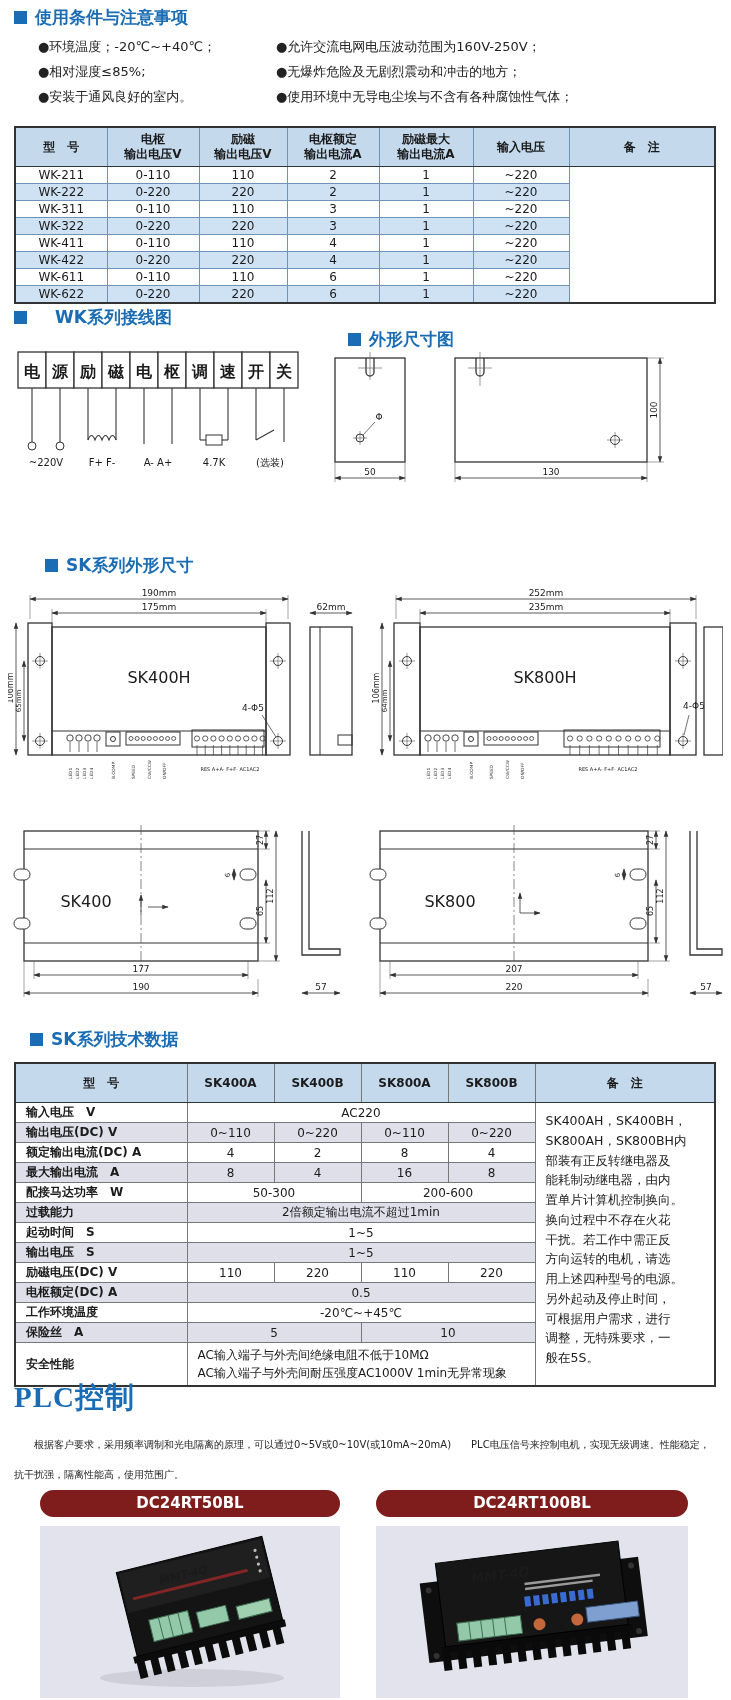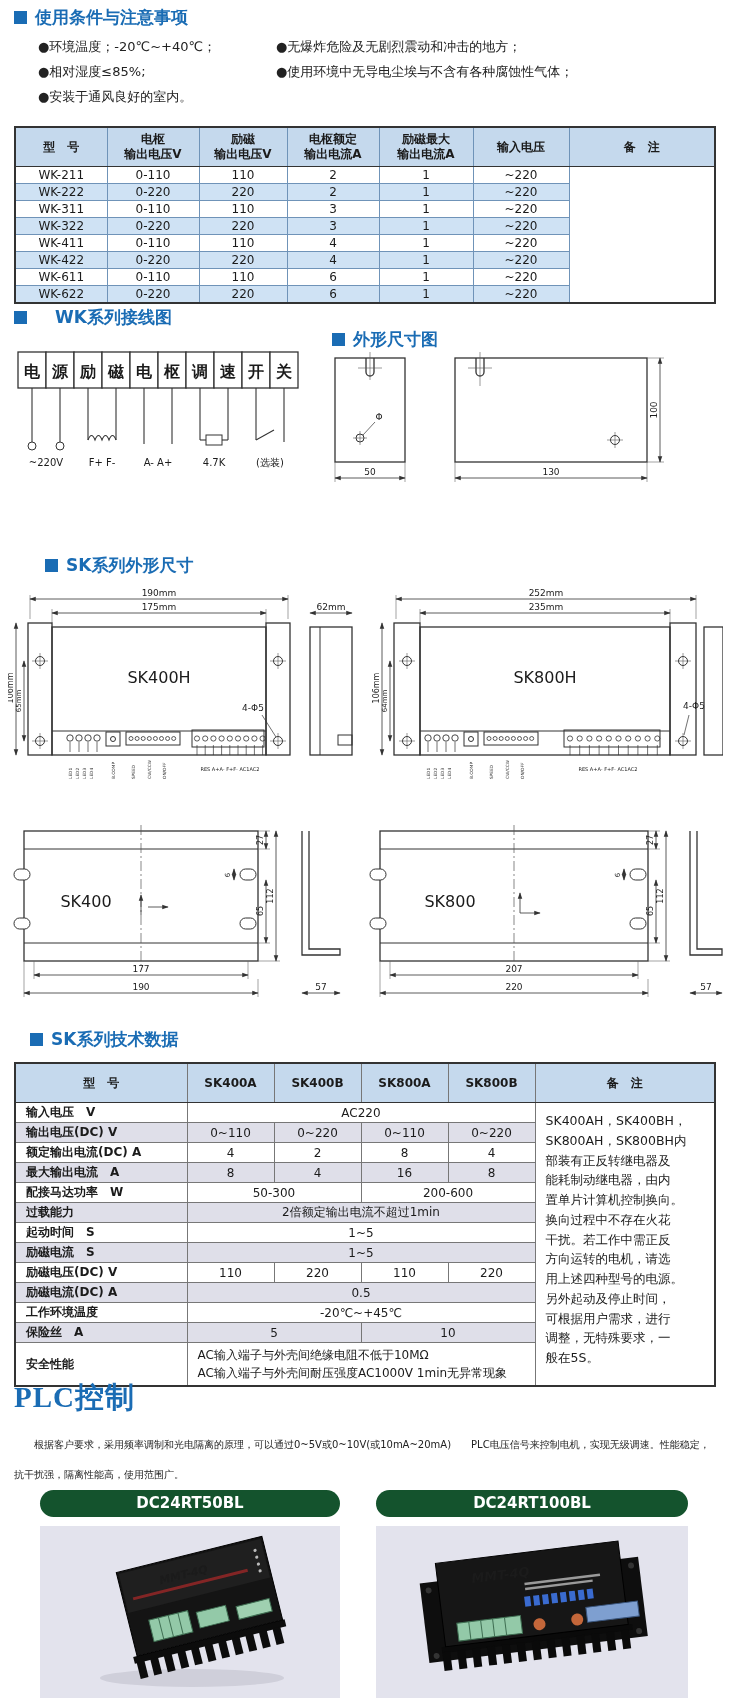--- a/index.html
+++ b/index.html
@@ -25,21 +25,21 @@
   .sk-table thead th{background:#c5d9ed;height:36px;font-weight:bold;border-bottom:1.5px solid #333;}
   .sk-table tbody td{height:17px;padding:1px 3px;}
   .sk-table tbody tr:nth-child(even){background:#dfdfe9;}
   .sk-table td.lbl{text-align:left;padding-left:10px;font-weight:bold;}
   .sk-table td.ml{white-space:pre-line;text-align:left;padding:3px 10px;line-height:1.5;}
   .sk-table td.remark{background:#fff;text-align:left;vertical-align:top;padding:8px 22px 0 10px;
                       font-size:12.5px;line-height:1.58;white-space:pre-line;}
   
   .plc-head{font-size:29px;font-weight:bold;color:#1a6cb4;letter-spacing:1px;font-family:Liberation Serif, serif;}
   .plc-para{font-size:10px;line-height:30px;text-indent:2em;color:#222;width:702px;}
-  .pill{position:absolute;height:27px;background:#14532d;color:#fff;font-weight:bold;font-size:15px;
+  .pill{position:absolute;height:27px;background:#7f1d1d;color:#fff;font-weight:bold;font-size:15px;
         text-align:center;line-height:27px;border-radius:14px;}
   .photo{position:absolute;background:#e3e3ed;}
   
   .draw{fill:#fff;stroke:#333;stroke-width:1.3;}
   .drawn{fill:none;stroke:#333;stroke-width:1.3;}
   .draw2{fill:none;stroke:#333;stroke-width:1;}
   .thin{stroke:#555;stroke-width:.6;fill:none;}
   .wire{stroke:#333;stroke-width:1.1;fill:none;}
   .dim{stroke:#333;stroke-width:.8;marker-start:url(#arr);marker-end:url(#arr);}
   .dime{stroke:#333;stroke-width:.8;marker-end:url(#arr);}
@@ -71,20 +71,21 @@
 <div class="abs sec-head" style="left:14px;top:6px;">
   <span class="sq"></span>
   <span>使用条件与注意事项</span>
 </div>
 <ul class="abs blist" style="left:38px;top:34px;">
   <li>●环境温度；-20℃~+40℃；</li>
   <li>●相对湿度≤85%;</li>
   <li>●安装于通风良好的室内。</li>
 </ul>
 <ul class="abs blist" style="left:276px;top:34px;">
+  <li>●允许交流电网电压波动范围为160V-250V；</li>
   <li>●无爆炸危险及无剧烈震动和冲击的地方；</li>
   <li>●使用环境中无导电尘埃与不含有各种腐蚀性气体；</li>
 </ul>
 
 <table class="abs wk-table" style="left:14px;top:126px;">
   <colgroup>
     <col style="width:92px">
       <col style="width:92px">
       <col style="width:88px">
       <col style="width:92px">
@@ -173,21 +174,21 @@
         <td>1</td>
         <td>~220</td>
       </tr>
     </tbody>
 </table>
 
 <div class="abs sec-head" style="left:14px;top:306px;gap:28px;">
   <span class="sq"></span>
   <span>WK系列接线图</span>
 </div>
-<div class="abs sec-head" style="left:332px;top:328px;">
+<div class="abs sec-head" style="left:348px;top:328px;">
   <span class="sq"></span>
   <span>外形尺寸图</span>
 </div>
 
 <svg class="abs" style="left:12px;top:344px;" width="300" height="140" viewBox="0 0 300 140">
   <g>
     <rect class="draw" x="6" y="8" width="28" height="36"></rect>
     <rect class="draw" x="34" y="8" width="28" height="36"></rect>
     <rect class="draw" x="62" y="8" width="28" height="36"></rect>
     <rect class="draw" x="90" y="8" width="28" height="36"></rect>
@@ -603,32 +604,32 @@
       </tr>
       <tr>
         <td class="lbl">过载能力</td>
         <td colspan="4">2倍额定输出电流不超过1min</td>
       </tr>
       <tr>
         <td class="lbl">起动时间　S</td>
         <td colspan="4">1~5</td>
       </tr>
       <tr>
-        <td class="lbl">励磁电流　S</td>
+        <td class="lbl">输出电压　S</td>
         <td colspan="4">1~5</td>
       </tr>
       <tr>
         <td class="lbl">励磁电压(DC) V</td>
         <td colspan="1">110</td>
         <td colspan="1">220</td>
         <td colspan="1">110</td>
         <td colspan="1">220</td>
       </tr>
       <tr>
-        <td class="lbl">励磁电流(DC) A</td>
+        <td class="lbl">电枢额定(DC) A</td>
         <td colspan="4">0.5</td>
       </tr>
       <tr>
         <td class="lbl">工作环境温度</td>
         <td colspan="4">-20℃~+45℃</td>
       </tr>
       <tr>
         <td class="lbl">保险丝　A</td>
         <td colspan="2">5</td>
         <td colspan="2">10</td>

